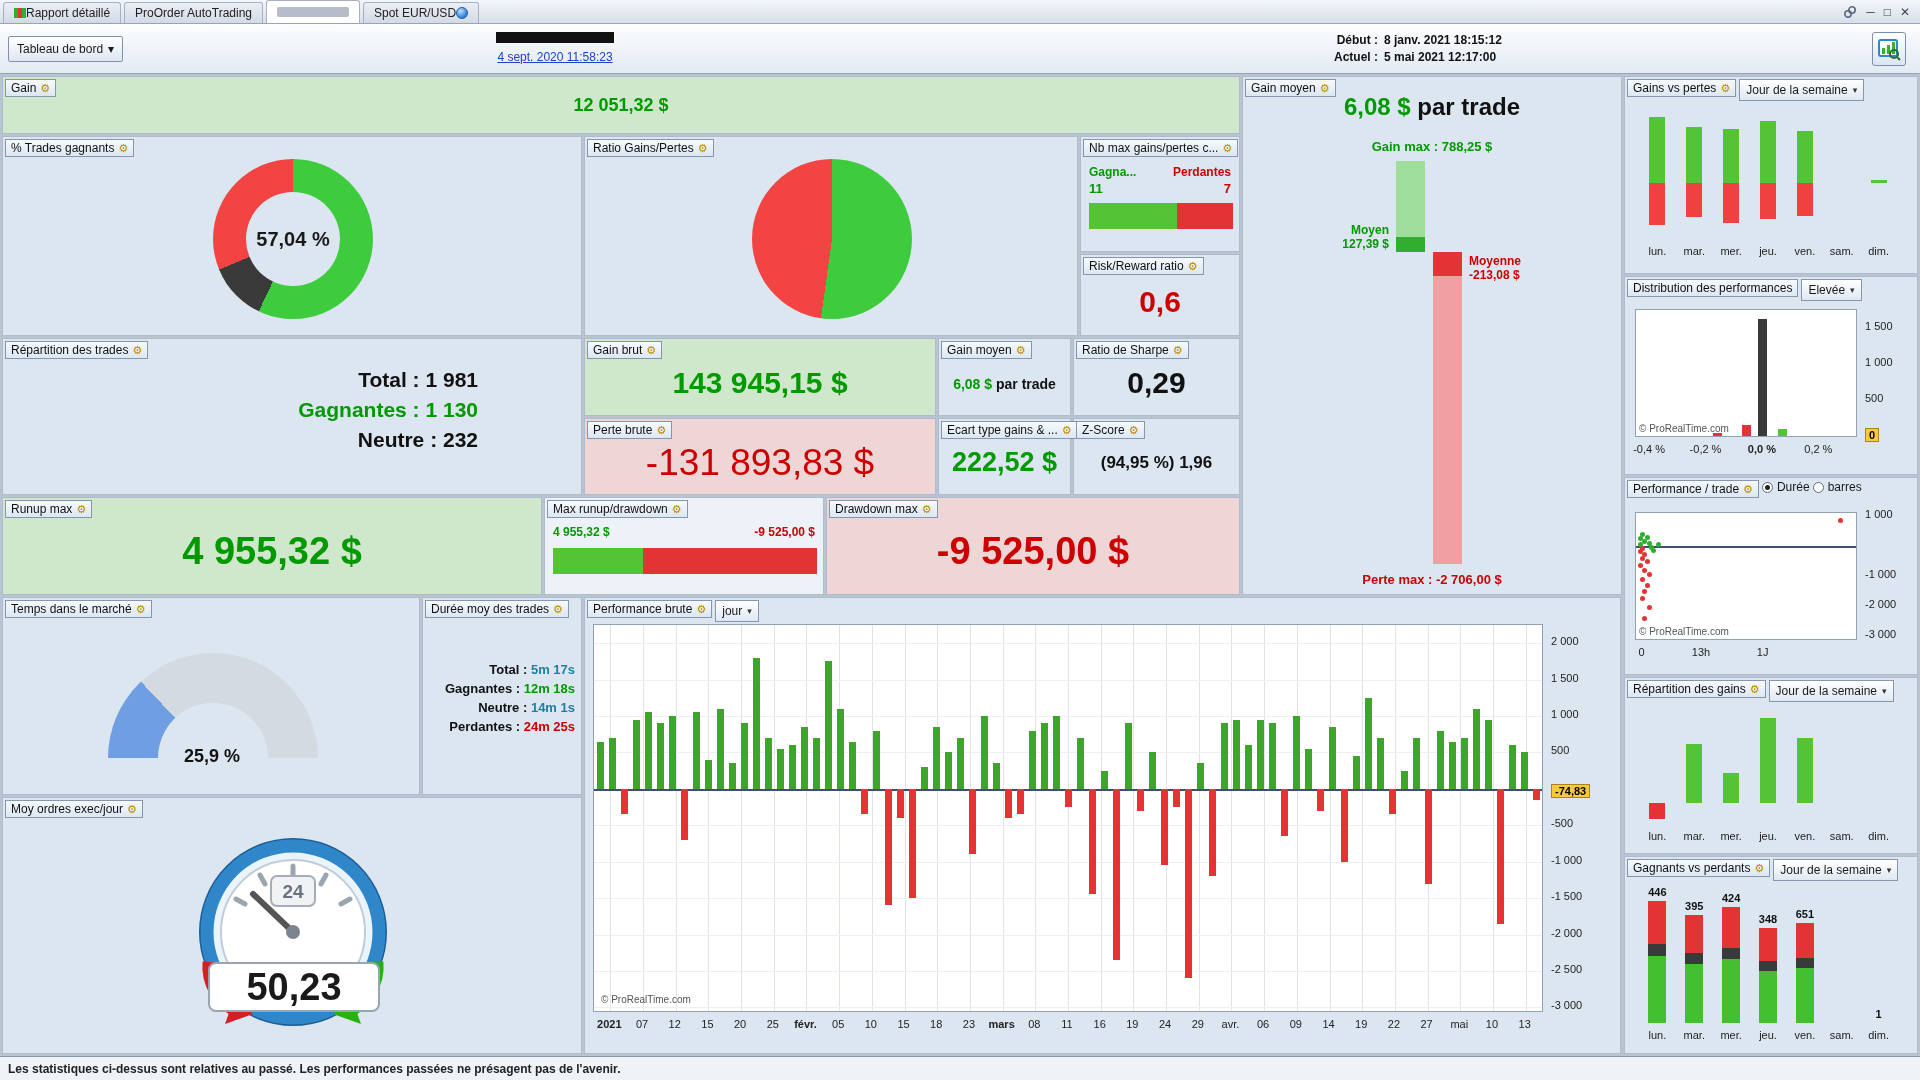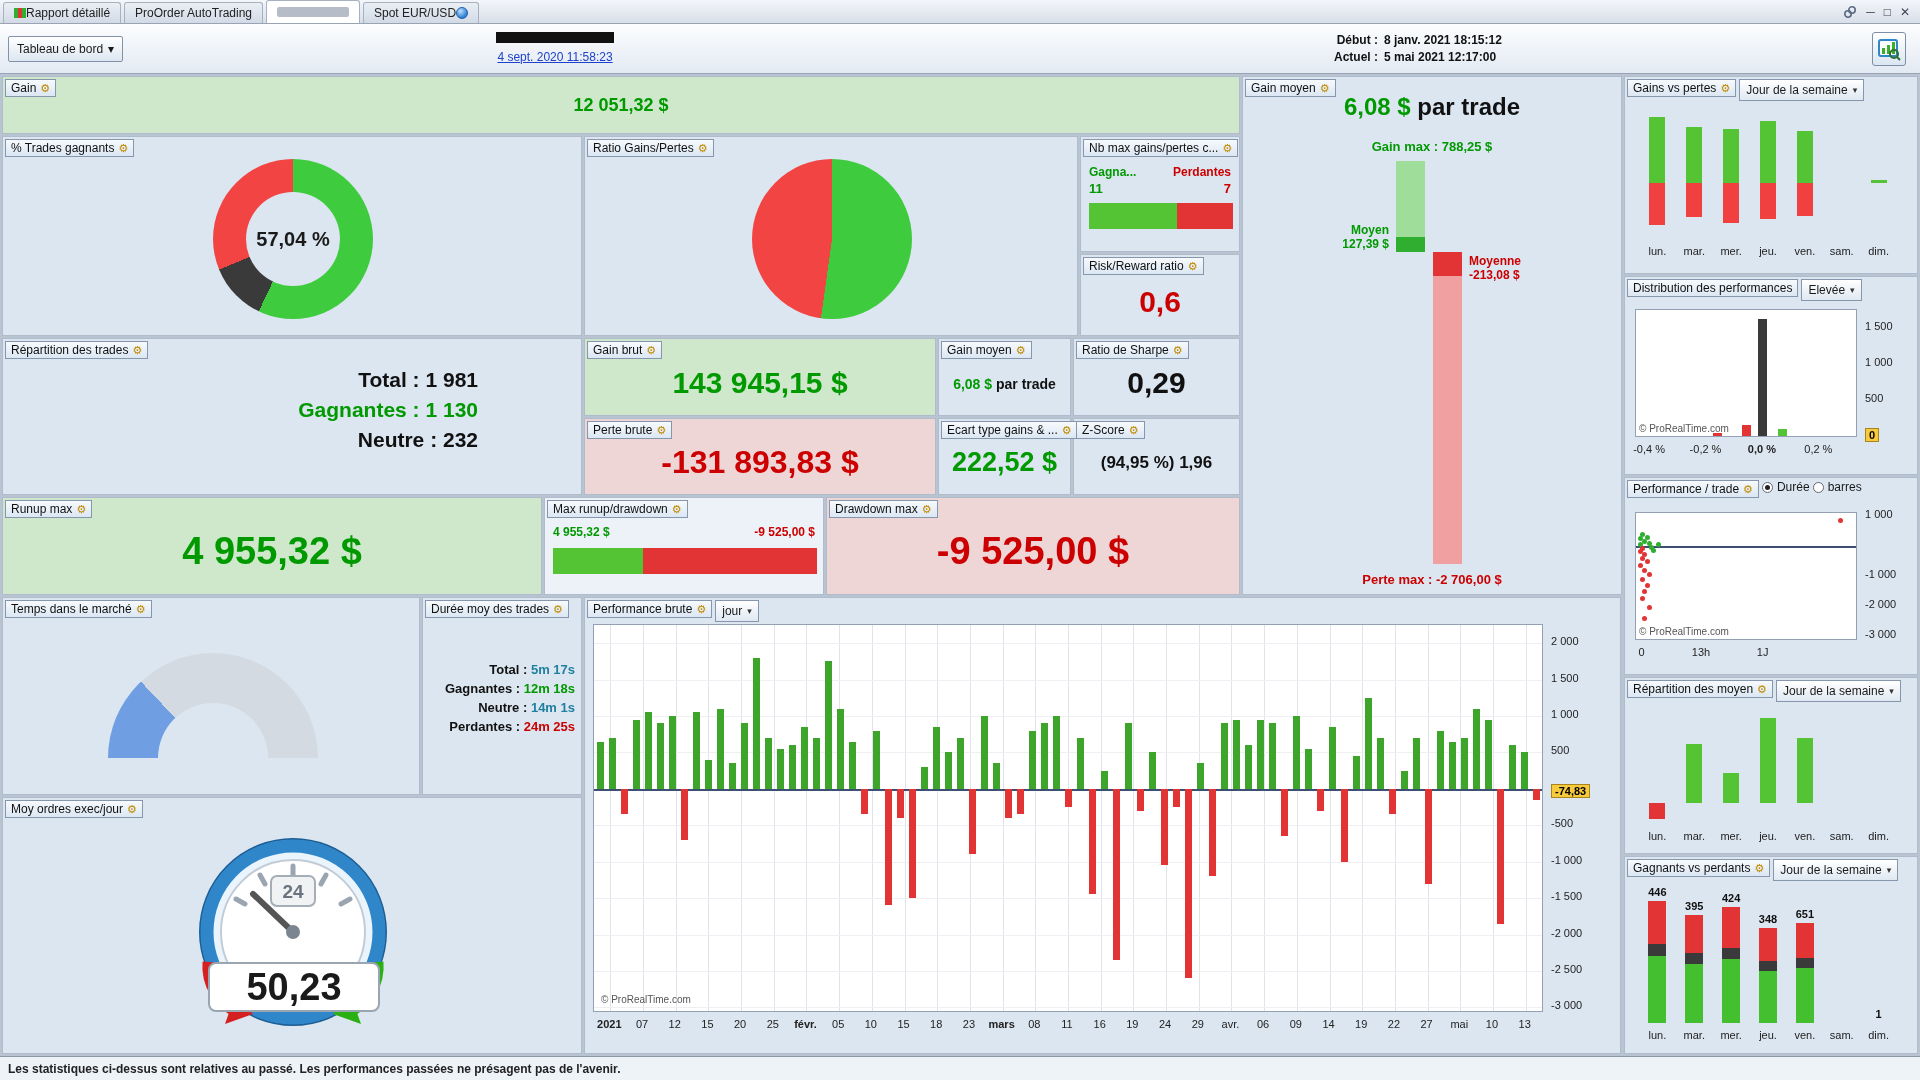--- a/index.html
+++ b/index.html
@@ -206,21 +206,21 @@
     <div class="cv green" style="font-size:30px;font-weight:bold;padding-top:12px">143 945,15 $</div>
   </div>
 
   <div class="panel bgR" style="left:584px;top:344px;width:352px;height:77px">
     <div class="phead">
         <span class="ptag">
           <span>Perte brute</span>
           <span class="wrench">⚙</span>
         </span>
       </div>
-    <div class="cv red" style="font-size:32px;font-weight:bold;padding-top:12px">-131 893,83 $</div>
+    <div class="cv red" style="font-size:37px;font-weight:normal;padding-top:12px">-131 893,83 $</div>
   </div>
 
   <div class="panel" style="left:938px;top:264px;width:133px;height:78px">
     <div class="phead">
         <span class="ptag">
           <span>Gain moyen</span>
           <span class="wrench">⚙</span>
         </span>
       </div>
     <div class="cv" style="font-size:14px;font-weight:bold;padding-top:14px">
@@ -296,20 +296,21 @@
     <div class="phead">
         <span class="ptag">
           <span>Temps dans le marché</span>
           <span class="wrench">⚙</span>
         </span>
       </div>
     <div class="gauge-wrap" style="left:105px;top:55px;width:210px;height:106px">
       <div class="gauge-circle" id="gauge-fill" style="width: 210px; height: 210px; background: conic-gradient(from 270deg, rgb(111, 158, 227) 0deg, rgb(111, 158, 227) 46.62deg, rgb(212, 218, 226) 46.62deg, rgb(212, 218, 226) 180deg, rgba(0, 0, 0, 0) 180deg, rgba(0, 0, 0, 0) 360deg);"></div>
       <div class="gauge-hole" style="left:50px;top:50px;width:110px;height:110px"></div>
     </div>
+    <div style="position:absolute;left:0;top:148px;width:418px;text-align:center;font-size:18px;font-weight:bold" class="black">25,9 %</div>
   </div>
 
   <div class="panel" style="left:422px;top:523px;width:160px;height:198px">
     <div class="phead">
         <span class="ptag">
           <span>Durée moy des trades</span>
           <span class="wrench">⚙</span>
         </span>
       </div>
     <div class="rowsbox" style="left:6px;top:62px;width:146px;font-size:13px;line-height:19px">
@@ -673,21 +674,21 @@
         <div class="xlab" style="left: 6.6px;">0</div>
         <div class="xlab" style="left: 66px;">13h</div>
         <div class="xlab" style="left: 127.6px;">1J</div>
       </div>
     <div class="copyright" style="left:14px;top:148px">© ProRealTime.com</div>
   </div>
 
   <div class="panel" style="left:1624px;top:603px;width:294px;height:177px">
     <div class="phead">
       <span class="ptag">
-          <span>Répartition des moyen</span>
+          <span>Répartition des gains</span>
           <span class="wrench">⚙</span>
         </span>
       <span class="dd">
           <span>Jour de la semaine</span>
           <span class="arr">▾</span>
         </span>
     </div>
     <div id="gs-chart" style="position:absolute;left:14px;top:32px;width:258px;height:116px">
         <div class="bar" style="left: 10.4286px; width: 16px; top: 92.8px; height: 15.8293px; background: rgb(226, 52, 52);"></div>
         <div class="bar" style="left: 47.2857px; width: 16px; top: 34.0053px; height: 58.7947px; background: rgb(85, 196, 52);"></div>

